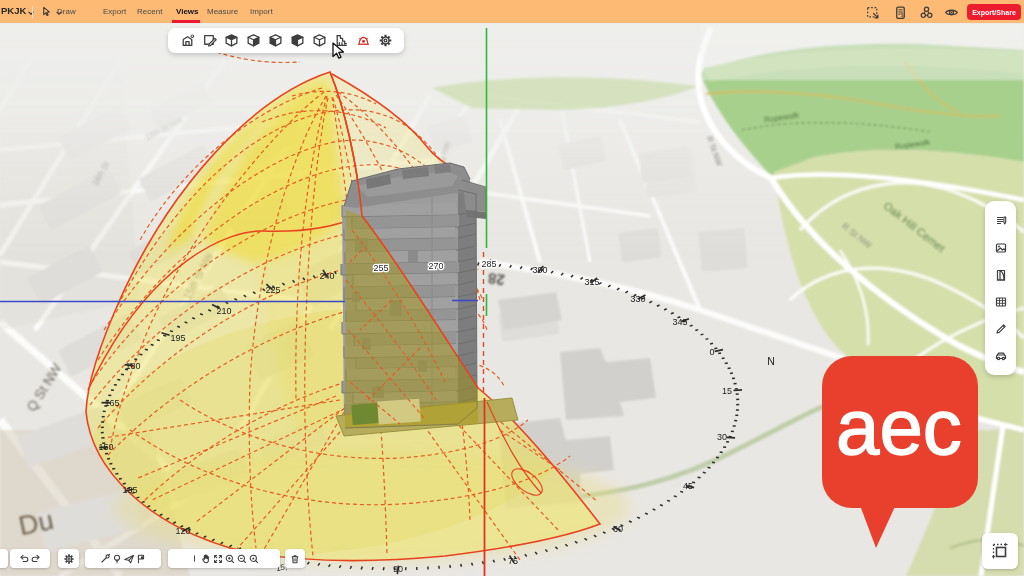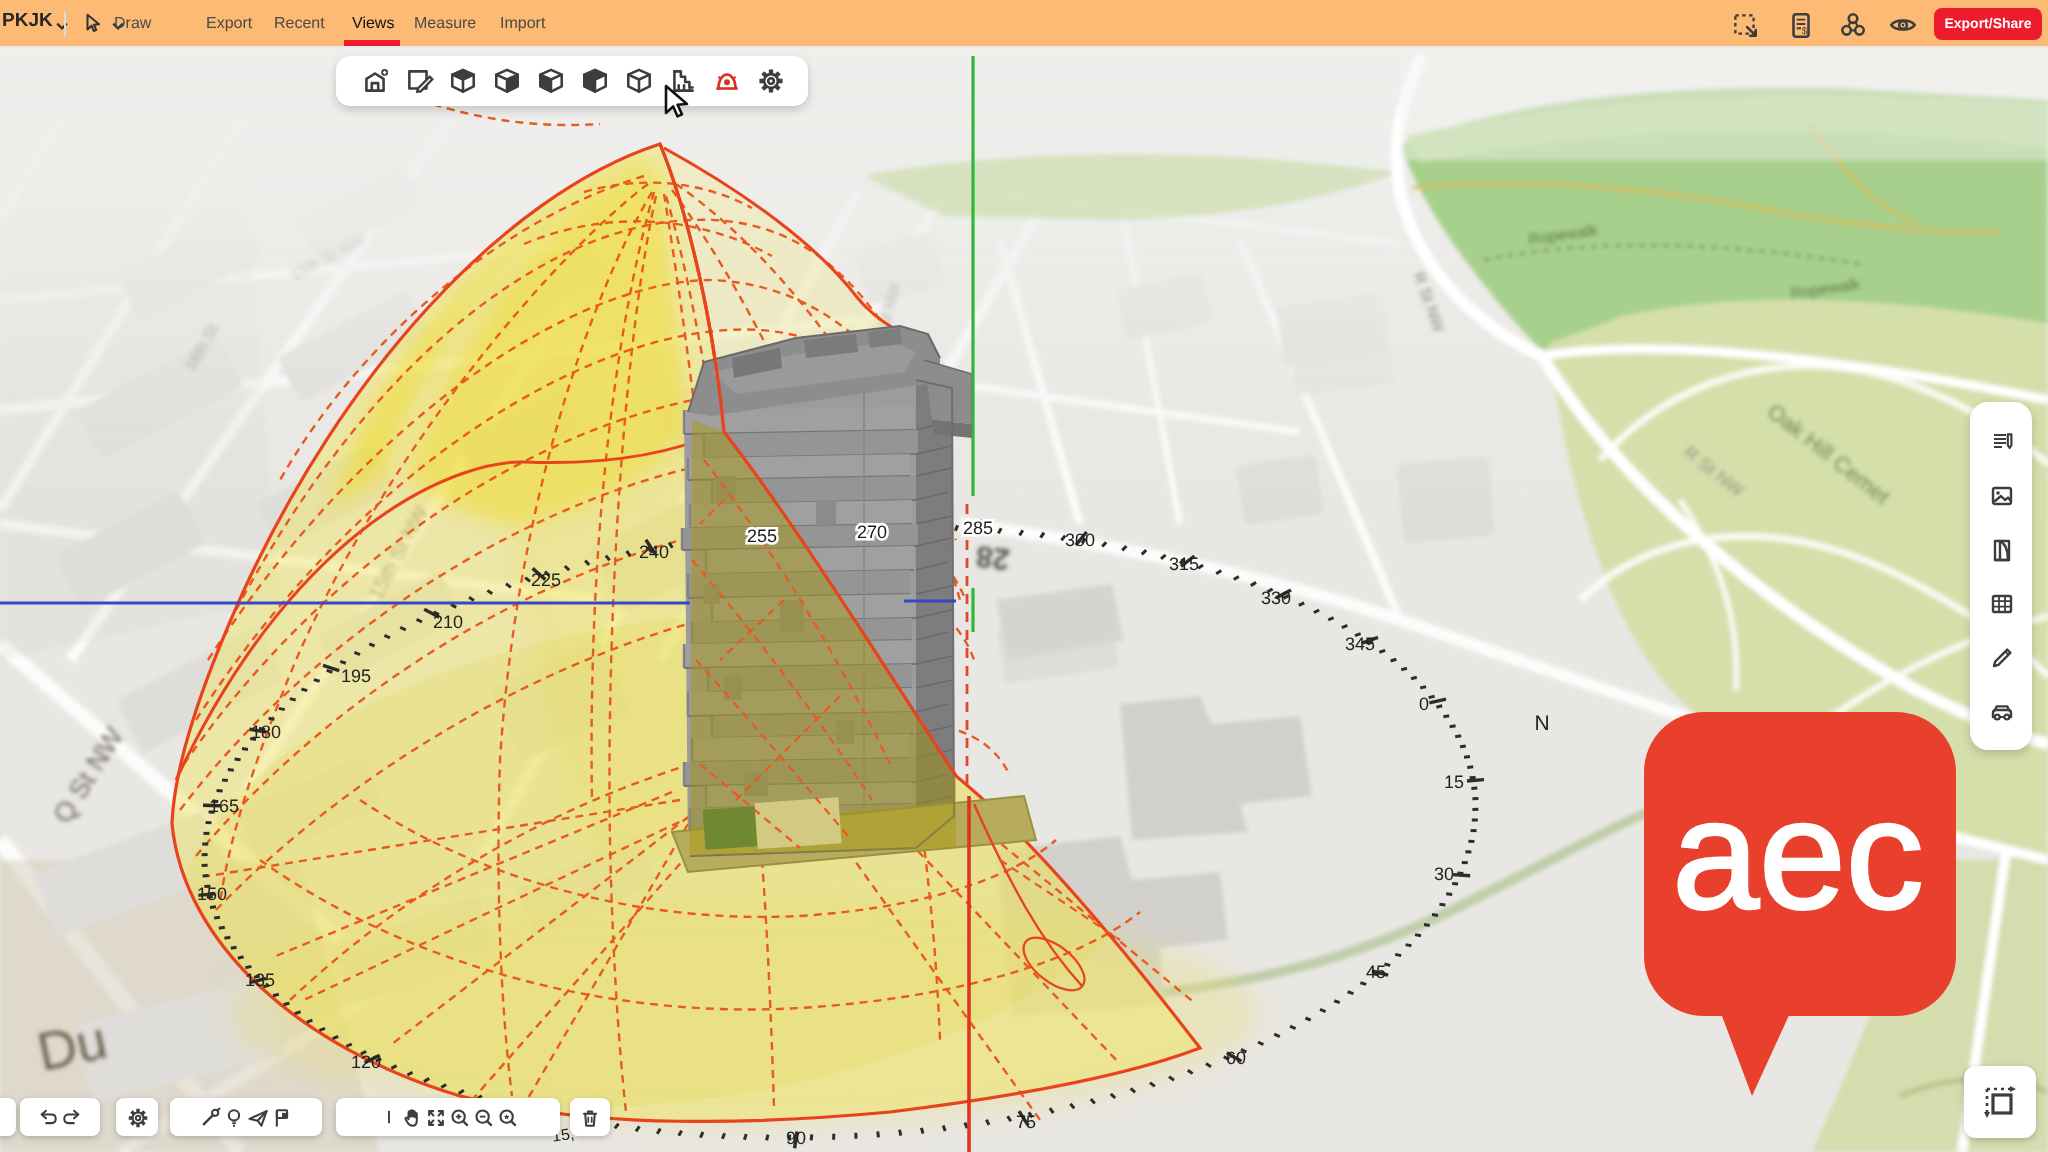--- a/index.html
+++ b/index.html
@@ -524,21 +524,21 @@
     <div style="position:absolute;left:32px;top:6px;width:1px;height:12px;background:#dcdcdc"></div>
     <svg width="11" height="12" viewBox="0 0 12 13" style="position:absolute;left:41px;top:6px">
       <path d="M3 1.5 L3 9.5 L5.2 7.4 L6.5 10.3 L7.8 9.7 L6.5 6.9 L9.3 6.6 Z" fill="none" stroke="#333" stroke-width="1.1" stroke-linejoin="round"></path>
     </svg>
     <svg width="8" height="8" viewBox="0 0 10 10" style="position:absolute;left:55px;top:9px">
       <path d="M2 3.5 L5 6.5 L8 3.5" fill="none" stroke="#333" stroke-width="1.4"></path>
     </svg>
     <div style="position:absolute;left:57px;top:6.5px;font-size:8px;color:#4a4a4a;font-weight:normal;font-family:Liberation Sans, sans-serif">Draw</div>
     <div style="position:absolute;left:103px;top:6.5px;font-size:8px;color:#4a4a4a;font-weight:normal;font-family:Liberation Sans, sans-serif">Export</div>
     <div style="position:absolute;left:137px;top:6.5px;font-size:8px;color:#4a4a4a;font-weight:normal;font-family:Liberation Sans, sans-serif">Recent</div>
-    <div style="position:absolute;left:176px;top:6.5px;font-size:8px;color:#111;font-weight:normal;font-family:Liberation Sans, sans-serif">Views</div>
+    <div style="position:absolute;left:176px;top:6.5px;font-size:8px;color:#111;font-weight:bold;font-family:Liberation Sans, sans-serif">Views</div>
     <div style="position:absolute;left:207px;top:6.5px;font-size:8px;color:#4a4a4a;font-weight:normal;font-family:Liberation Sans, sans-serif">Measure</div>
     <div style="position:absolute;left:250px;top:6.5px;font-size:8px;color:#4a4a4a;font-weight:normal;font-family:Liberation Sans, sans-serif">Import</div>
     <div style="position:absolute;left:172px;top:20px;width:28px;height:2.5px;background:#ed1b2e"></div>
     <div style="position:absolute;left:865px;top:5px"><svg width="15" height="15" viewBox="0 0 14 14" style="flex:0 0 auto;">
         <rect x="2.5" y="2.5" width="8.5" height="8.5" fill="none" stroke="#3d3d3d" stroke-width="1.1" stroke-dasharray="1.6 1.6"></rect>
         <path d="M8 8 L12 12 M12 12 V9.4 M12 12 H9.4" fill="none" stroke="#3d3d3d" stroke-width="1.2" stroke-linecap="round" stroke-linejoin="round"></path>
       </svg></div>
     <div style="position:absolute;left:893px;top:5px"><svg width="15" height="15" viewBox="0 0 14 14" style="flex:0 0 auto;">
         <rect x="3.5" y="2" width="7" height="10.5" rx="1.2" fill="none" stroke="#3d3d3d" stroke-width="1.2" stroke-linecap="round" stroke-linejoin="round"></rect>
         <path d="M5 4.5 h4 M5 6.5 h4 M5 8.5 h2" stroke="#3d3d3d" stroke-width="0.9"></path>

